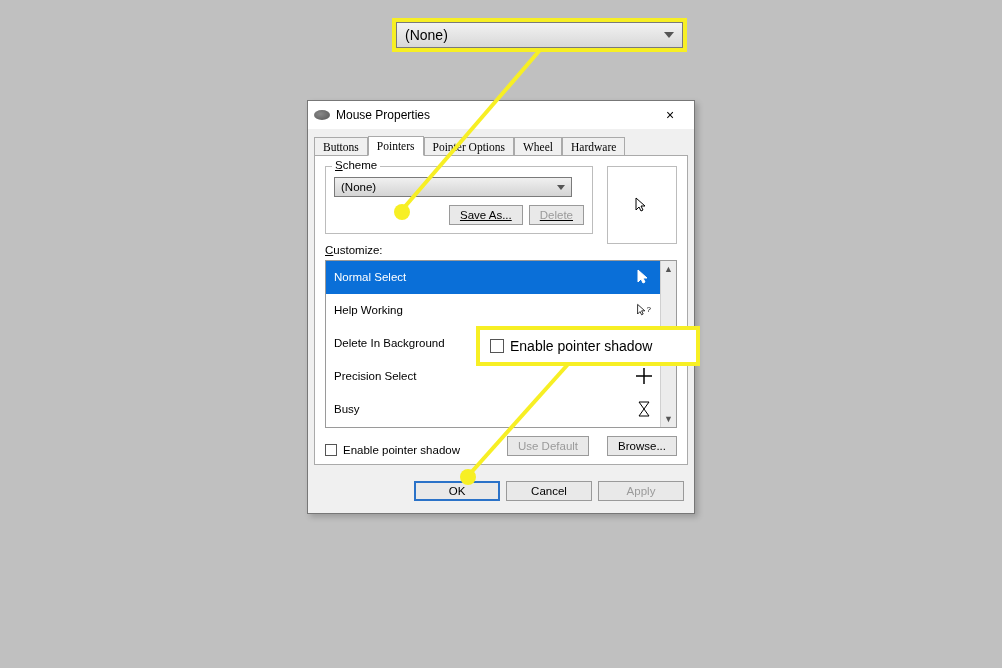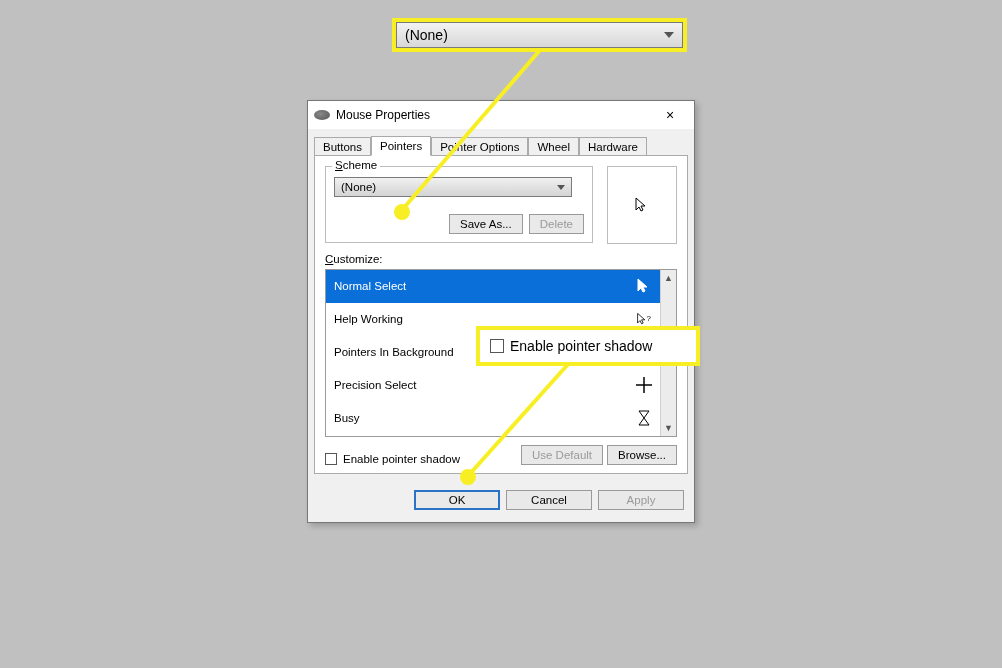--- a/index.html
+++ b/index.html
@@ -107,20 +107,21 @@
     align-items: flex-end;
   }
   .tab {
     border: 1px solid #aaa;
     border-bottom: none;
     padding: 3px 8px;
     background: #f0f0f0;
     font-size: 11.5px;
     position: relative;
     top: 1px;
+    font-family: Liberation Serif, serif;
   }
   .tab.active {
     background: #fff;
     z-index: 2;
     border-bottom: 1px solid #fff;
   }
   .tab-panel {
     margin: 0 6px 6px 6px;
     border: 1px solid #aaa;
     background: #fff;
@@ -279,21 +280,21 @@
   </div>
 
   <div class="tab-panel" style="position:relative;">
 
     <div class="group" style="width:268px;">
       <span class="group-label"><u>S</u>cheme</span>
       <div class="small-dd">
         <span>(None)</span>
         <span class="chev-sm"></span>
       </div>
-      <div style="display:flex;justify-content:flex-end;gap:6px;margin-top:17px;">
+      <div style="display:flex;justify-content:flex-end;gap:6px;margin-top:8px;text-decoration:underline;">
         <span class="btn">Save As...</span>
         <span class="btn disabled">Delete</span>
       </div>
     </div>
 
     <div style="position:absolute;right:10px;top:10px;width:70px;height:78px;border:1px solid #bcbcbc;background:#fff;display:flex;align-items:center;justify-content:center;">
       <svg class="cursor-icon" viewBox="0 0 16 16">
         <path d="M2 1 L2 13 L5 10 L7 14 L9 13 L7 9 L11 9 Z" fill="#fff" stroke="#000" stroke-width="1"></path>
       </svg>
     </div>
@@ -309,21 +310,21 @@
           </svg>
         </div>
         <div class="cust-item">
           <span>Help Working</span>
           <svg class="cursor-icon" viewBox="0 0 20 16">
             <path d="M2 1 L2 13 L5 10 L7 14 L9 13 L7 9 L11 9 Z" fill="#fff" stroke="#000" stroke-width="1"></path>
             <text x="13" y="11" font-size="10" fill="#000">?</text>
           </svg>
         </div>
         <div class="cust-item">
-          <span>Pointers In Background</span>
+          <span>Delete In Background</span>
           <svg class="cursor-icon" viewBox="0 0 22 16">
             <path d="M2 1 L2 13 L5 10 L7 14 L9 13 L7 9 L11 9 Z" fill="#fff" stroke="#000" stroke-width="1"></path>
             <path d="M14 2 L20 2 L17 8 L20 14 L14 14 L17 8 Z" fill="none" stroke="#000" stroke-width="1"></path>
           </svg>
         </div>
         <div class="cust-item">
           <span>Precision Select</span>
           <svg class="cursor-icon" viewBox="0 0 16 16">
             <line x1="8" y1="0" x2="8" y2="16" stroke="#000" stroke-width="1.5"></line>
             <line x1="0" y1="8" x2="16" y2="8" stroke="#000" stroke-width="1.5"></line>
@@ -341,21 +342,21 @@
         <div class="track"></div>
         <div class="arrow">▼</div>
       </div>
     </div>
 
     <div style="display:flex;align-items:center;justify-content:space-between;margin-top:8px;">
       <div class="enable-row">
         <span class="cb-box" style="width:12px;height:12px;"></span>
         <span>Enable pointer shadow</span>
       </div>
-      <div style="display:flex;gap:4px;">
+      <div style="display:flex;gap:18px;">
         <span class="btn disabled">Use Default</span>
         <span class="btn">Browse...</span>
       </div>
     </div>
   </div>
 
   <div class="footer">
     <span class="btn primary">OK</span>
     <span class="btn">Cancel</span>
     <span class="btn disabled">Apply</span>

